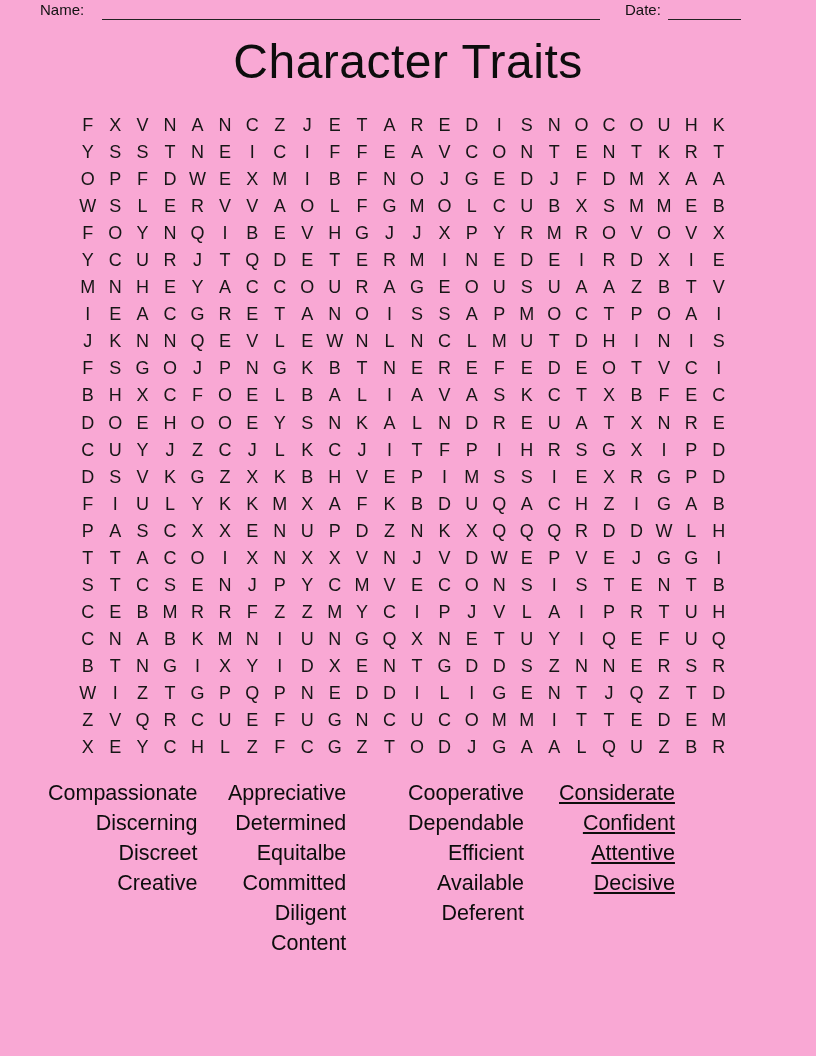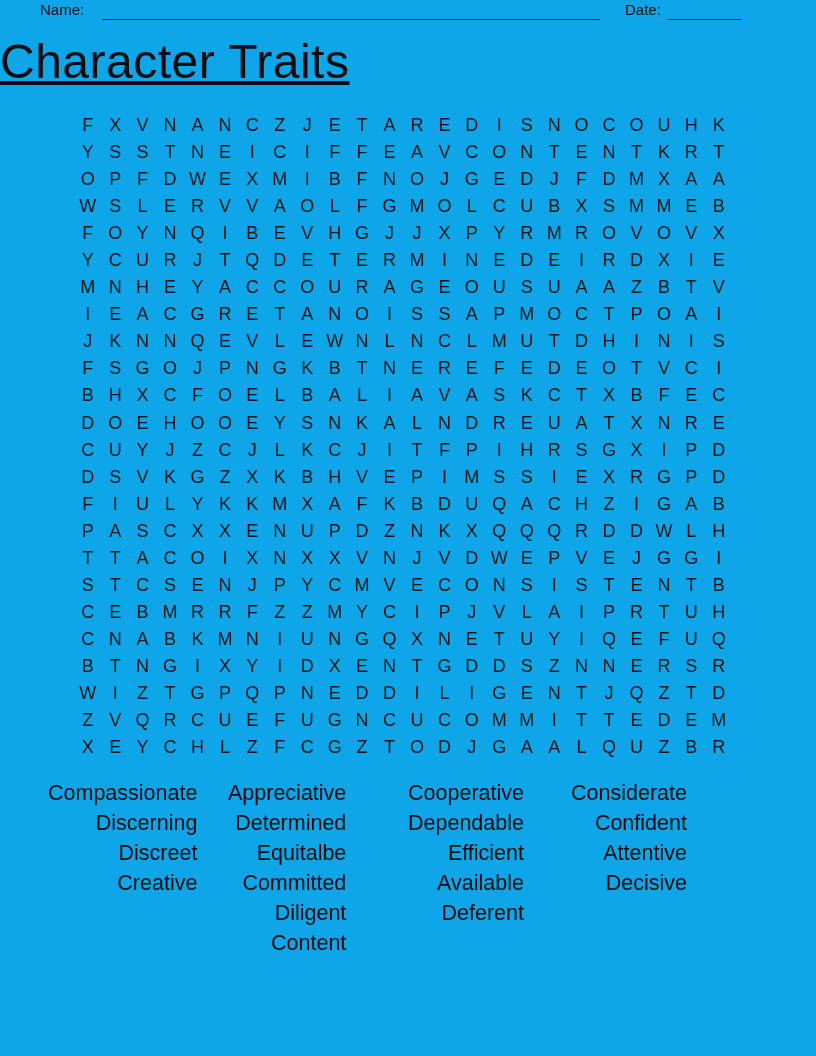--- a/index.html
+++ b/index.html
@@ -1,43 +1,43 @@
 <!DOCTYPE html>
 <html><head>
 <meta charset="utf-8">
 <style>
   html,body{margin:0;padding:0;background:#fff;}
   .page{
-    position:relative;width:816px;height:1056px;background:#0ea5e9;
+    position:relative;width:816px;height:1056px;background:#f9a8d4;
     font-family:"Liberation Sans",sans-serif;color:#111;overflow:hidden;
   }
   .hdr-label{position:absolute;top:1px;font-size:15px;color:#111;}
   .name-label{left:40px;}
   .date-label{left:625px;}
   .u-line{position:absolute;border-bottom:1.6px solid #222;height:17px;top:2px;}
   .name-line{left:102px;width:498px;}
   .date-line{left:668px;width:73px;}
   .title{
-    position:absolute;left:0;right:0;top:34px;text-align:left;
-    font-size:48px;letter-spacing:0.5px;color:#0d0d0d;font-weight:400;text-decoration:underline;
+    position:absolute;left:0;right:0;top:34px;text-align:center;
+    font-size:48px;letter-spacing:0.5px;color:#0d0d0d;font-weight:400;
   }
   .letter-grid{
     position:absolute;left:74px;top:112px;
     display:grid;grid-template-columns:repeat(24,27.45px);grid-auto-rows:27.05px;
   }
   .cell{
     display:flex;align-items:center;justify-content:center;
     font-size:18px;color:#161616;
   }
   .word-list{position:absolute;left:0;top:779px;width:816px;height:200px;}
   .word-col{position:absolute;top:0;font-size:21.5px;line-height:29.9px;color:#0d0d0d;text-align:right;}
   .word-col-1{left:48px;}
   .word-col-2{left:228px;}
   .word-col-3{left:408px;}
-  .word-col-4{left:571px;}
+  .word-col-4{left:559px;text-decoration:underline;}
 </style>
 </head>
 <body>
 
 <div class="page">
 
   <span class="hdr-label name-label">Name:</span>
   <div class="u-line name-line"></div>
 
   <span class="hdr-label date-label">Date:</span>

